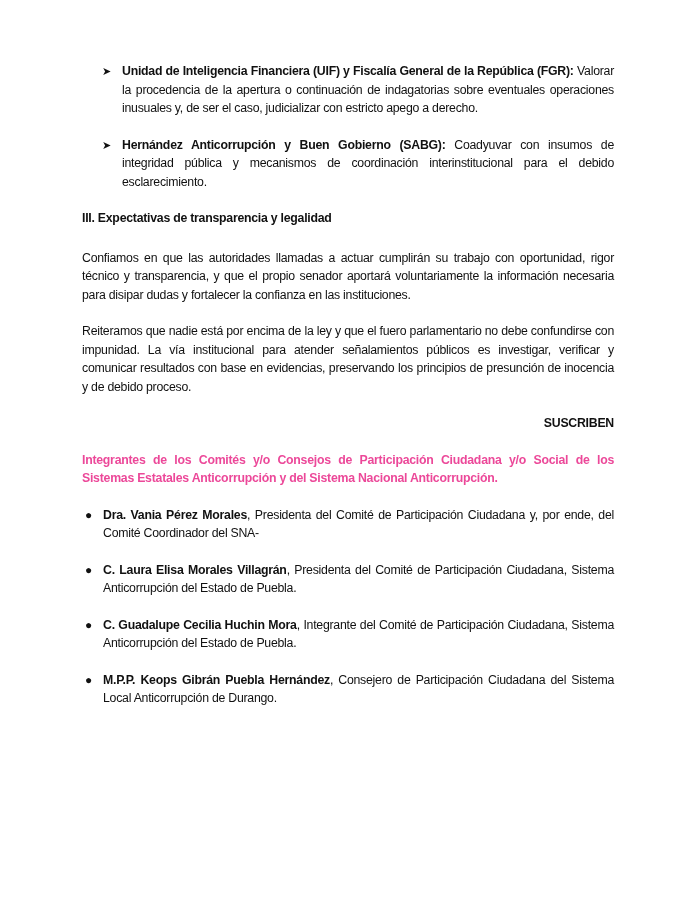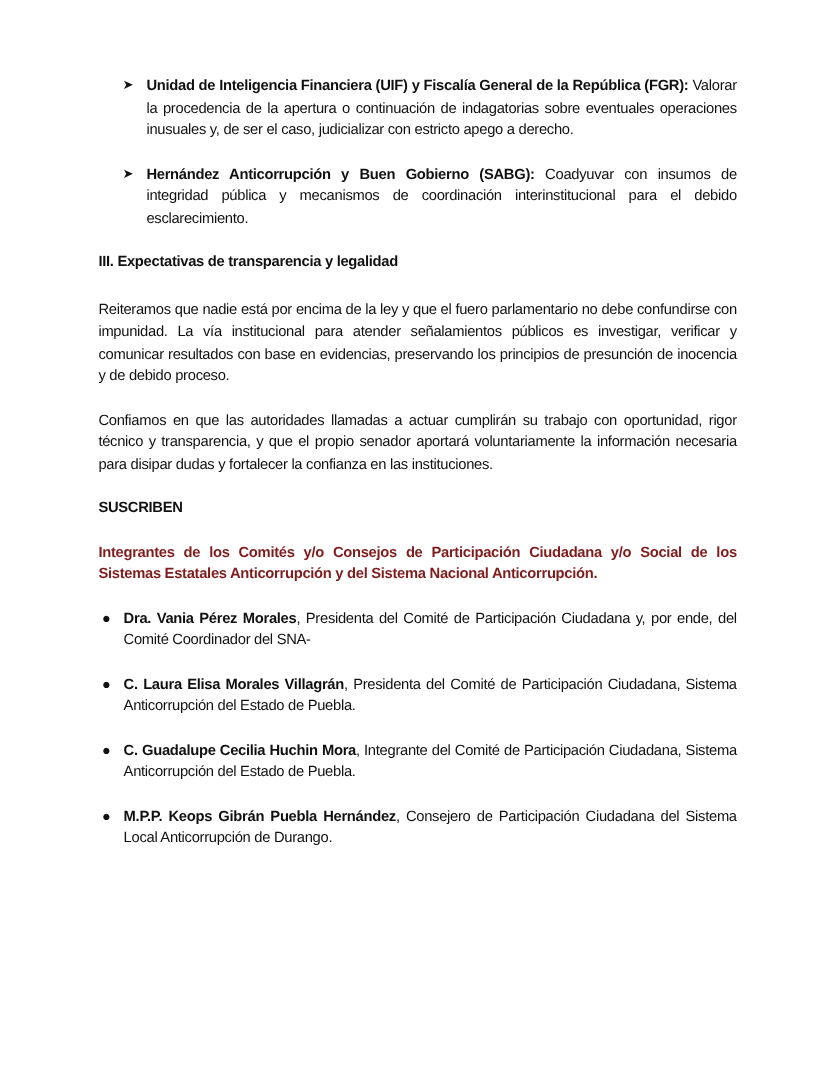--- a/index.html
+++ b/index.html
@@ -12,44 +12,44 @@
       position: absolute; left: 82px; top: 62px; width: 532px;
       font-size: 12.3px; line-height: 18.5px; letter-spacing: -0.25px;
       font-stretch: condensed;
     }
     p { margin: 0; text-align: justify; }
     .arrow-item { position: relative; padding-left: 40px; margin-bottom: 18px; }
     .arrow-item .bul { position: absolute; left: 20px; top: 0; font-size: 11px; }
     .b { font-weight: bold; }
     .heading { font-weight: bold; margin-bottom: 21px; }
     .para { margin-bottom: 18px; }
-    .center { text-align: left; font-weight: bold; margin-bottom: 18px; }
-    .blue { color: #7f1d1d; font-weight: bold; margin-bottom: 18px; }
+    .center { text-align: right; font-weight: bold; margin-bottom: 18px; }
+    .blue { color: #ec4899; font-weight: bold; margin-bottom: 18px; }
     .dot-item { position: relative; padding-left: 21px; margin-bottom: 18px; }
     .dot-item .dot { position: absolute; left: 3px; top: 0; font-size: 12px; }
   </style>
 </head>
 <body>
 
 <div class="page">
 
   <p class="arrow-item">
     <span class="bul">➤</span>
     <span class="b">Unidad de Inteligencia Financiera (UIF) y Fiscalía General de la República (FGR):</span><span> Valorar la procedencia de la apertura o continuación de indagatorias sobre eventuales operaciones inusuales y, de ser el caso, judicializar con estricto apego a derecho.</span>
   </p>
 
   <p class="arrow-item">
     <span class="bul">➤</span>
     <span class="b">Hernández Anticorrupción y Buen Gobierno (SABG):</span><span> Coadyuvar con insumos de integridad pública y mecanismos de coordinación interinstitucional para el debido esclarecimiento.</span>
   </p>
 
   <p class="heading">III. Expectativas de transparencia y legalidad</p>
 
+  <p class="para">Confiamos en que las autoridades llamadas a actuar cumplirán su trabajo con oportunidad, rigor técnico y transparencia, y que el propio senador aportará voluntariamente la información necesaria para disipar dudas y fortalecer la confianza en las instituciones.</p>
   <p class="para">Reiteramos que nadie está por encima de la ley y que el fuero parlamentario no debe confundirse con impunidad. La vía institucional para atender señalamientos públicos es investigar, verificar y comunicar resultados con base en evidencias, preservando los principios de  presunción de inocencia y  de debido proceso.</p>
-  <p class="para">Confiamos en que las autoridades llamadas a actuar cumplirán su trabajo con oportunidad, rigor técnico y transparencia, y que el propio senador aportará voluntariamente la información necesaria para disipar dudas y fortalecer la confianza en las instituciones.</p>
 
   <p class="center">SUSCRIBEN</p>
 
   <p class="blue">Integrantes de los Comités y/o Consejos de Participación Ciudadana y/o Social de los Sistemas Estatales Anticorrupción y del Sistema Nacional Anticorrupción.</p>
 
   <p class="dot-item">
     <span class="dot">●</span>
     <span class="b">Dra. Vania Pérez Morales</span><span>, Presidenta del Comité de Participación Ciudadana y, por ende, del Comité Coordinador del SNA-</span>
   </p>
   <p class="dot-item">

